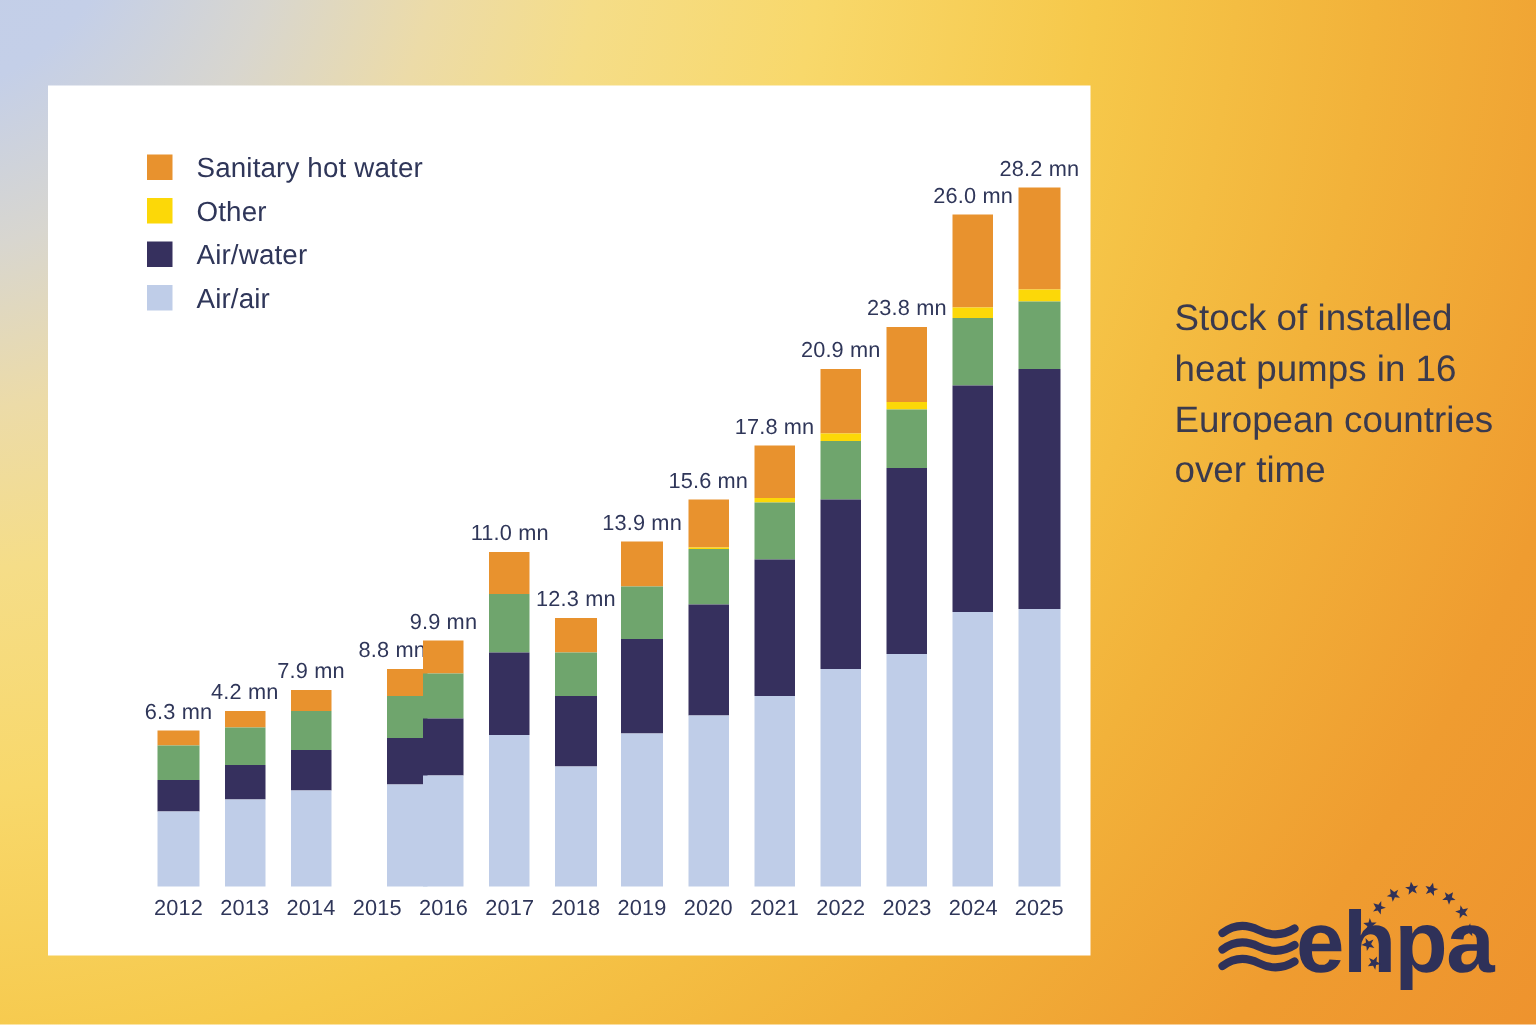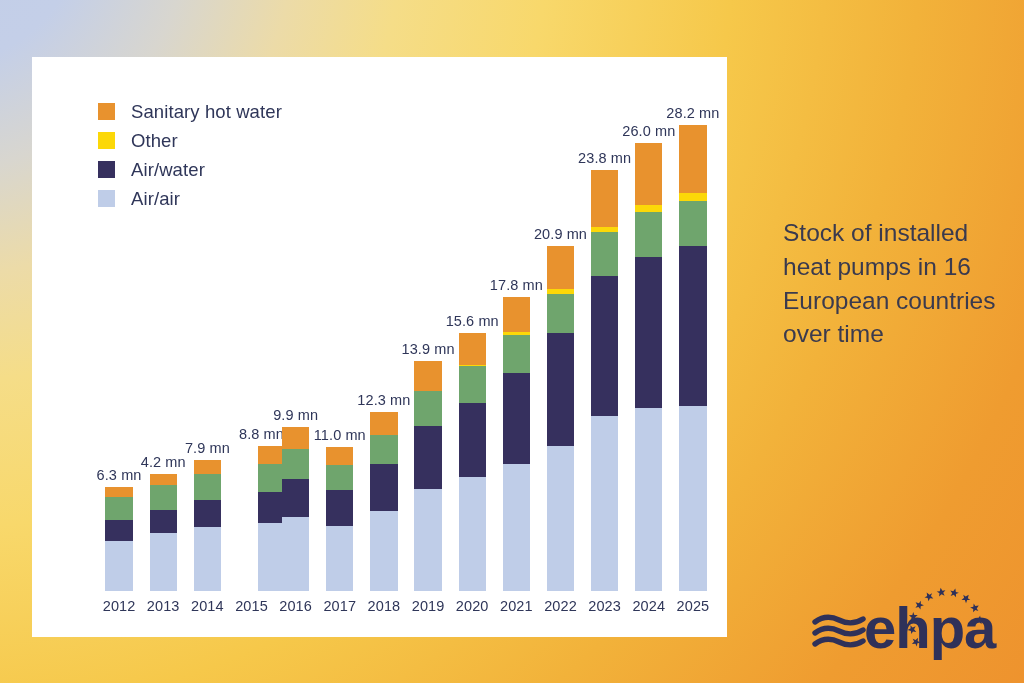--- a/index.html
+++ b/index.html
@@ -99,21 +99,21 @@
     font-size: 14.5px;
     color: #2f3659;
     white-space: nowrap;
     letter-spacing: 0.1px;
   }
 
   
   #caption {
     position: absolute;
     left: 783px;
-    top: 216px;
+    top: 196px;
     width: 225px;
     font-size: 24.5px;
     line-height: 1.38;
     color: #3a3a4e;
   }
 
   
   #logo {
     position: absolute;
     left: 812px;
@@ -195,21 +195,21 @@
           <div class="bar-stack" style="height: 163.593px;">
             <div class="bar-total">9.9 mn</div>
             <div class="seg" style="background: rgb(232, 146, 46); height: 13.1313%;"></div>
             <div class="seg" style="background: rgb(111, 165, 109); height: 18.1818%;"></div>
             <div class="seg" style="background: rgb(54, 48, 94); height: 23.2323%;"></div>
             <div class="seg" style="background: rgb(191, 205, 232); height: 45.4545%;"></div>
           </div>
         </div>
         <div class="bar-col" style="left: 37.0714%; width: 4.42857%; height: 100%;">
           <div class="x-tick">2017</div>
-          <div class="bar-stack" style="height: 144px;">
+          <div class="bar-stack" style="height: 223px;">
             <div class="bar-total">11.0 mn</div>
             <div class="seg" style="background: rgb(232, 146, 46); height: 12.7273%;"></div>
             <div class="seg" style="background: rgb(111, 165, 109); height: 17.2727%;"></div>
             <div class="seg" style="background: rgb(54, 48, 94); height: 24.5455%;"></div>
             <div class="seg" style="background: rgb(191, 205, 232); height: 45.4545%;"></div>
           </div>
         </div>
         <div class="bar-col" style="left: 44.2143%; width: 4.42857%; height: 100%;">
           <div class="x-tick">2018</div>
           <div class="bar-stack" style="height: 179px;">
@@ -258,21 +258,21 @@
             <div class="bar-total">20.9 mn</div>
             <div class="seg" style="background: rgb(232, 146, 46); height: 12.4402%;"></div>
             <div class="seg" style="background: rgb(252, 216, 8); height: 1.43541%;"></div>
             <div class="seg" style="background: rgb(111, 165, 109); height: 11.4833%;"></div>
             <div class="seg" style="background: rgb(54, 48, 94); height: 32.5359%;"></div>
             <div class="seg" style="background: rgb(191, 205, 232); height: 42.1053%;"></div>
           </div>
         </div>
         <div class="bar-col" style="left: 79.9286%; width: 4.42857%; height: 100%;">
           <div class="x-tick">2023</div>
-          <div class="bar-stack" style="height: 421px; justify-content: flex-end;">
+          <div class="bar-stack" style="height: 373px; justify-content: flex-end;">
             <div class="bar-total">23.8 mn</div>
             <div class="seg" style="background: rgb(232, 146, 46); height: 13.4454%;"></div>
             <div class="seg" style="background: rgb(252, 216, 8); height: 1.2605%;"></div>
             <div class="seg" style="background: rgb(111, 165, 109); height: 10.5042%;"></div>
             <div class="seg" style="background: rgb(54, 48, 94); height: 33.1933%;"></div>
             <div class="seg" style="background: rgb(191, 205, 232); height: 41.5966%;"></div>
           </div>
         </div>
         <div class="bar-col" style="left: 87.0714%; width: 4.42857%; height: 100%;">
           <div class="x-tick">2024</div>

